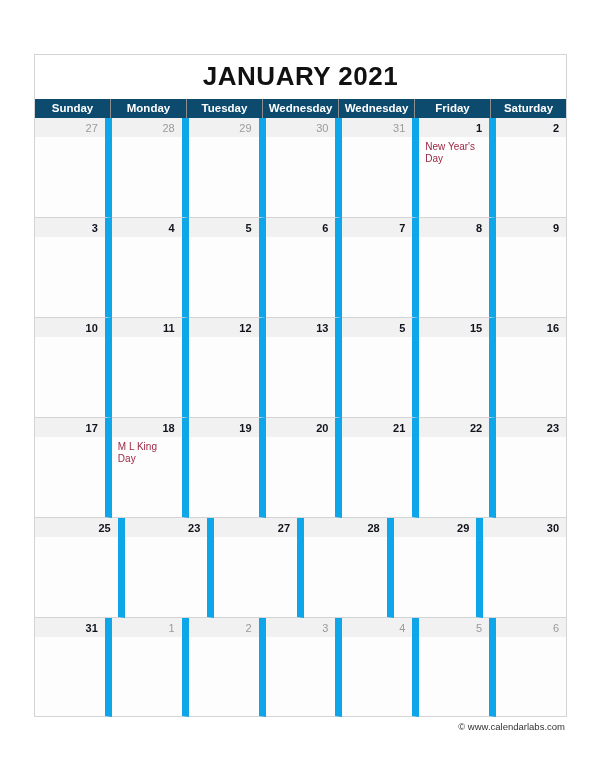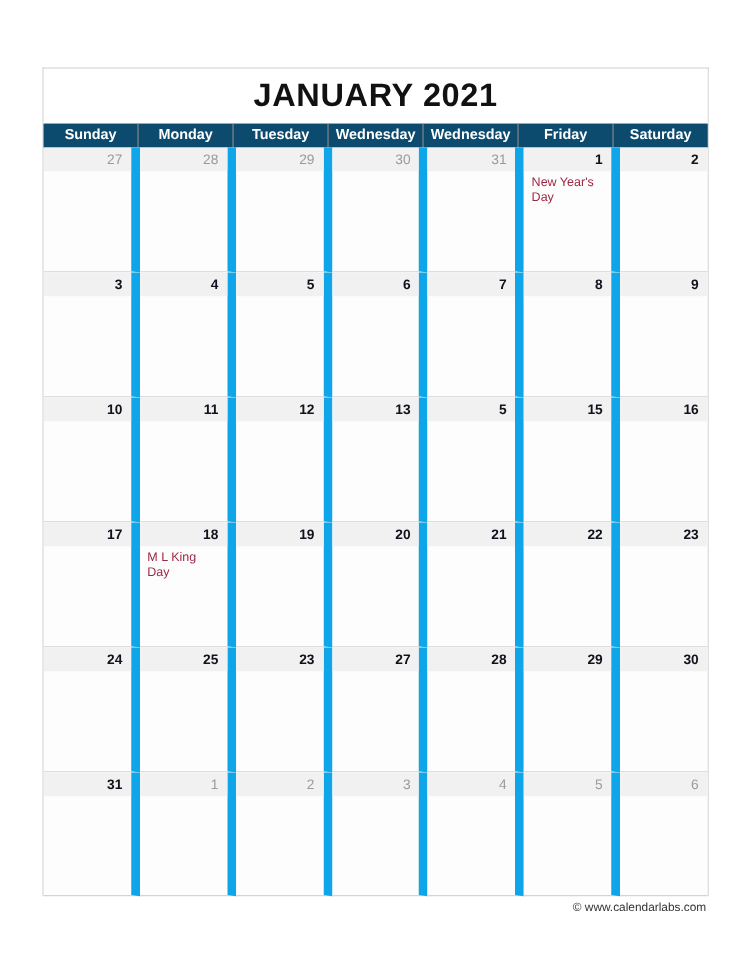--- a/index.html
+++ b/index.html
@@ -280,24 +280,20 @@
             <div class="day-num-band"><span class="day-num">22</span></div>
             <div class="events"></div>
           </div>
           <div class="day-cell">
             <div class="day-num-band"><span class="day-num">23</span></div>
             <div class="events"></div>
           </div>
         </div>
         <div class="week-row">
           <div class="day-cell">
-            <div class="day-num-band"><span class="day-num">24</span></div>
-            <div class="events"></div>
-          </div>
-          <div class="day-cell">
             <div class="day-num-band"><span class="day-num">25</span></div>
             <div class="events"></div>
           </div>
           <div class="day-cell">
             <div class="day-num-band"><span class="day-num">23</span></div>
             <div class="events"></div>
           </div>
           <div class="day-cell">
             <div class="day-num-band"><span class="day-num">27</span></div>
             <div class="events"></div>

